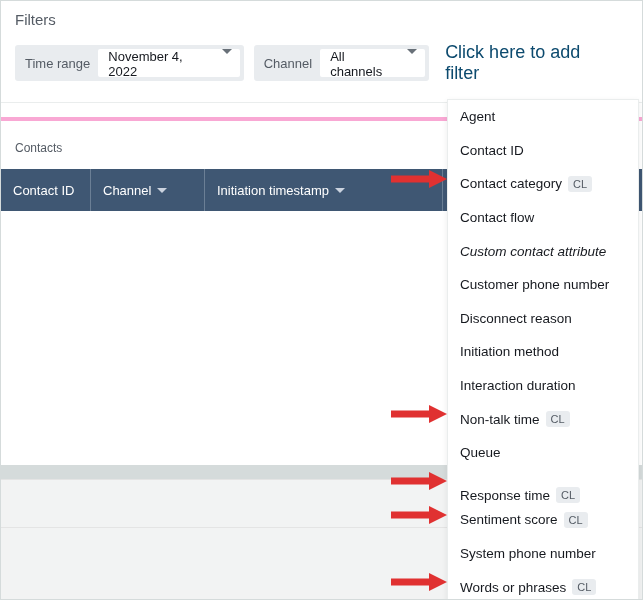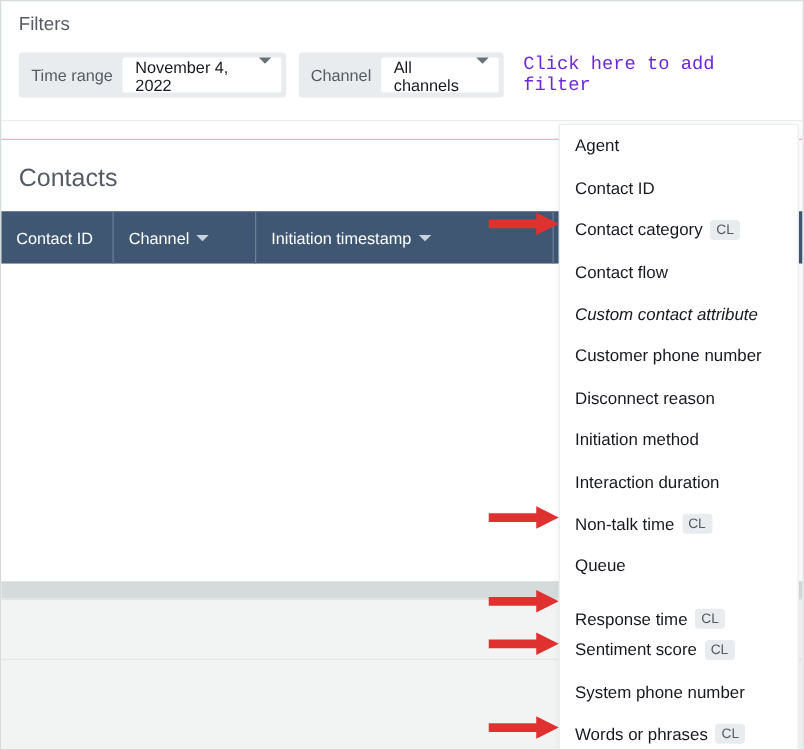--- a/index.html
+++ b/index.html
@@ -57,31 +57,30 @@
     gap: 8px;
   }
   .caret-down {
     width: 0; height: 0;
     border-left: 5px solid transparent;
     border-right: 5px solid transparent;
     border-top: 5px solid #687078;
     display: inline-block;
   }
   .add-filter {
-    color: #6d28d9;
-    font-size: 15px;
+    color: #0c4a6e;
+    font-size: 18px;
     margin-left: 6px;
-    font-family: Liberation Mono, monospace;
   }
 
   .contacts-header {
     padding: 20px 14px 14px 14px;
-    font-size: 20px;
+    font-size: 12px;
     color: #545b64;
-    border-top: 1px solid #f9a8d4;
+    border-top: 4px solid #f9a8d4;
     margin-top: 14px;
   }
 
   .table-head {
     display: flex;
     background: #3f5773;
     color: #fff;
     height: 42px;
     align-items: stretch;
     font-size: 13px;

